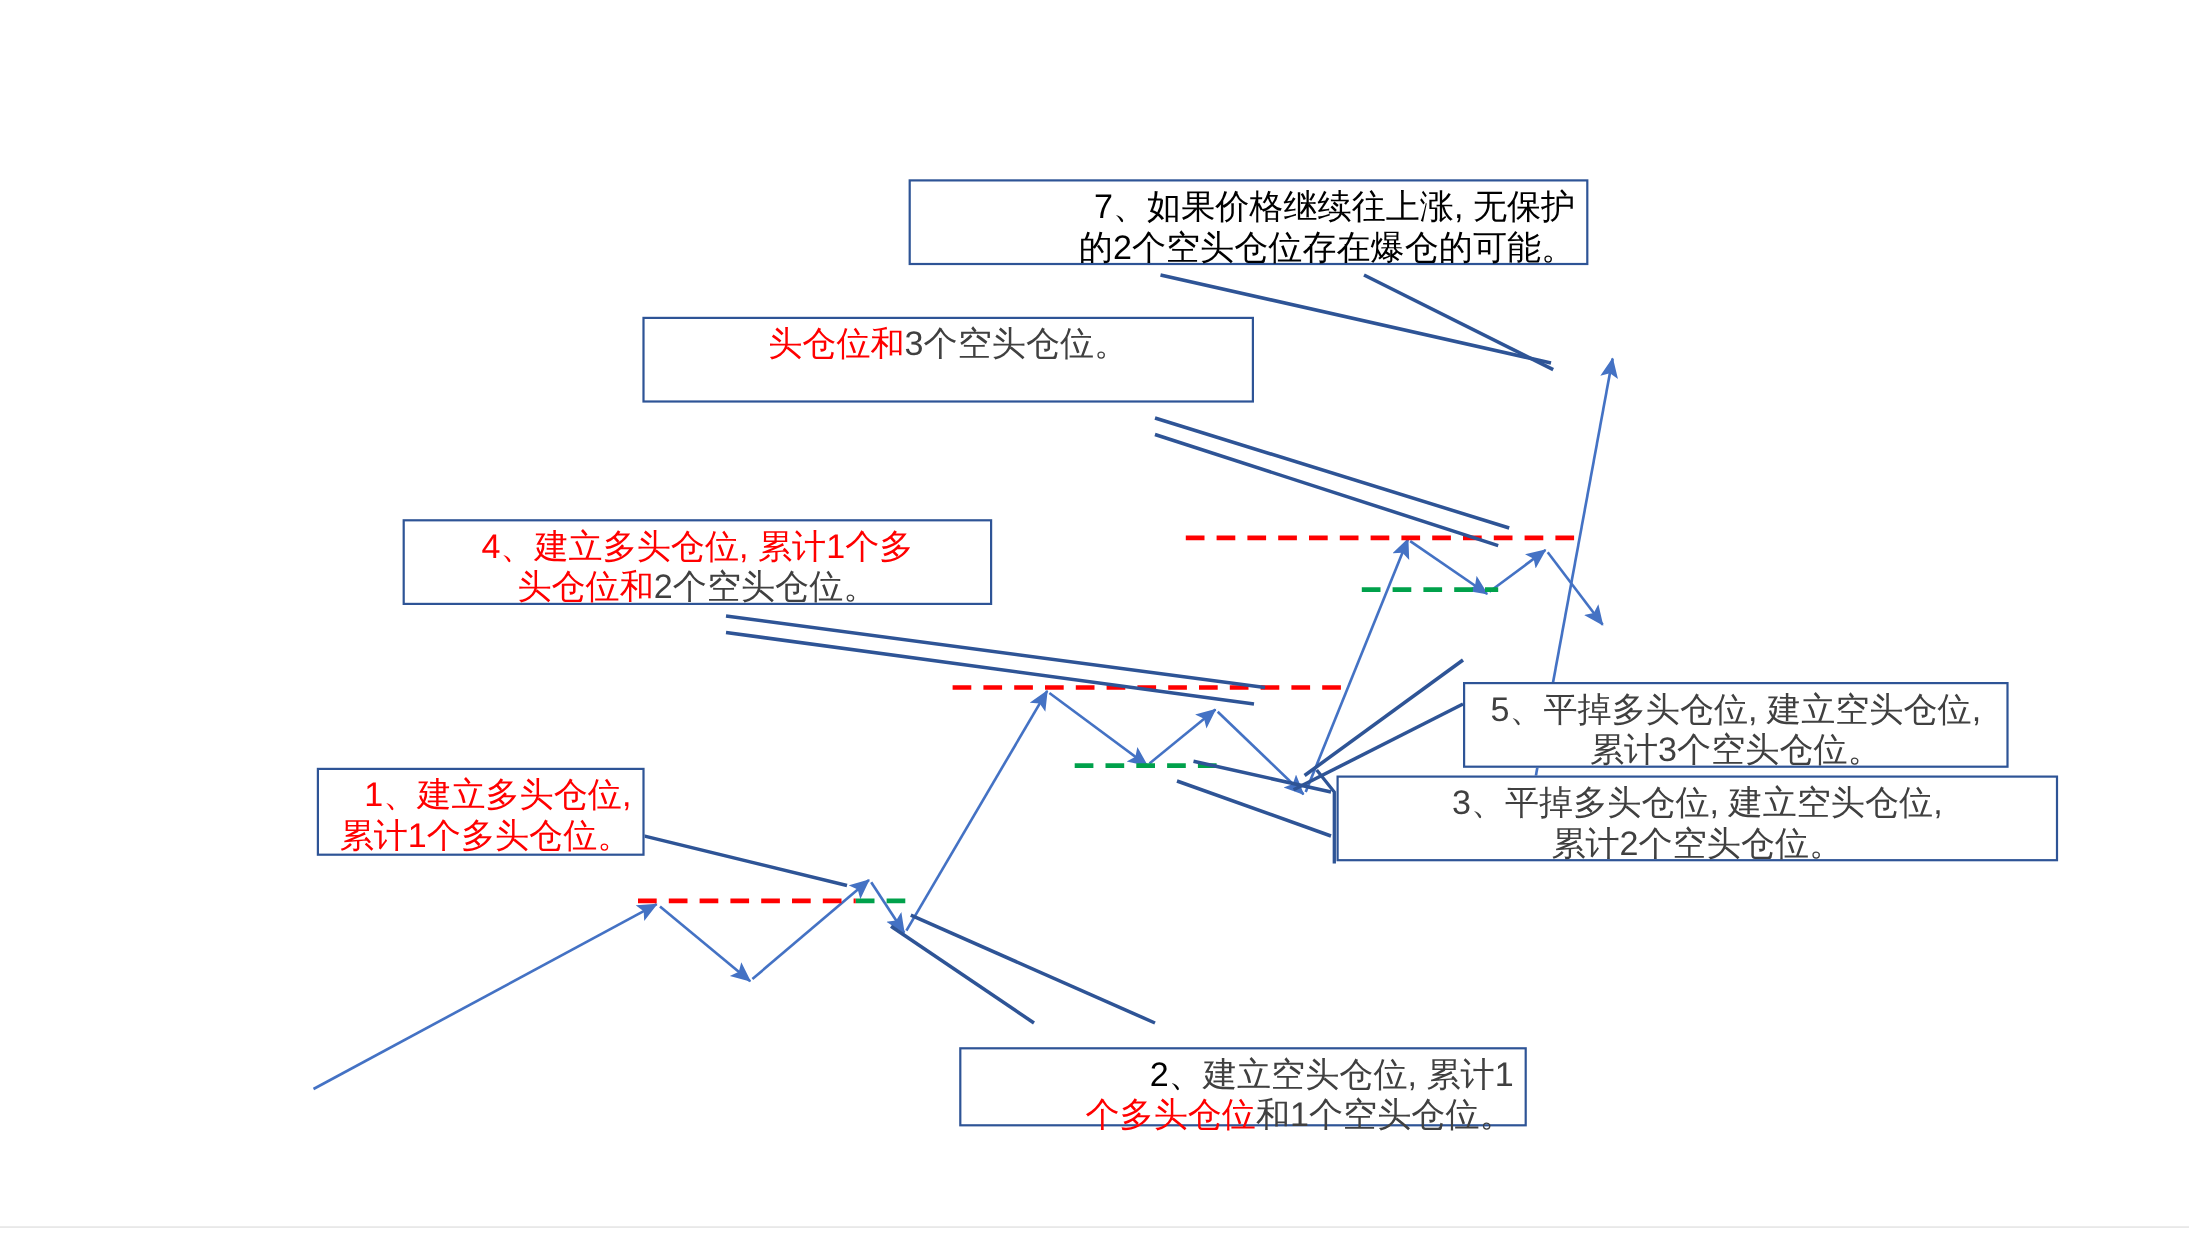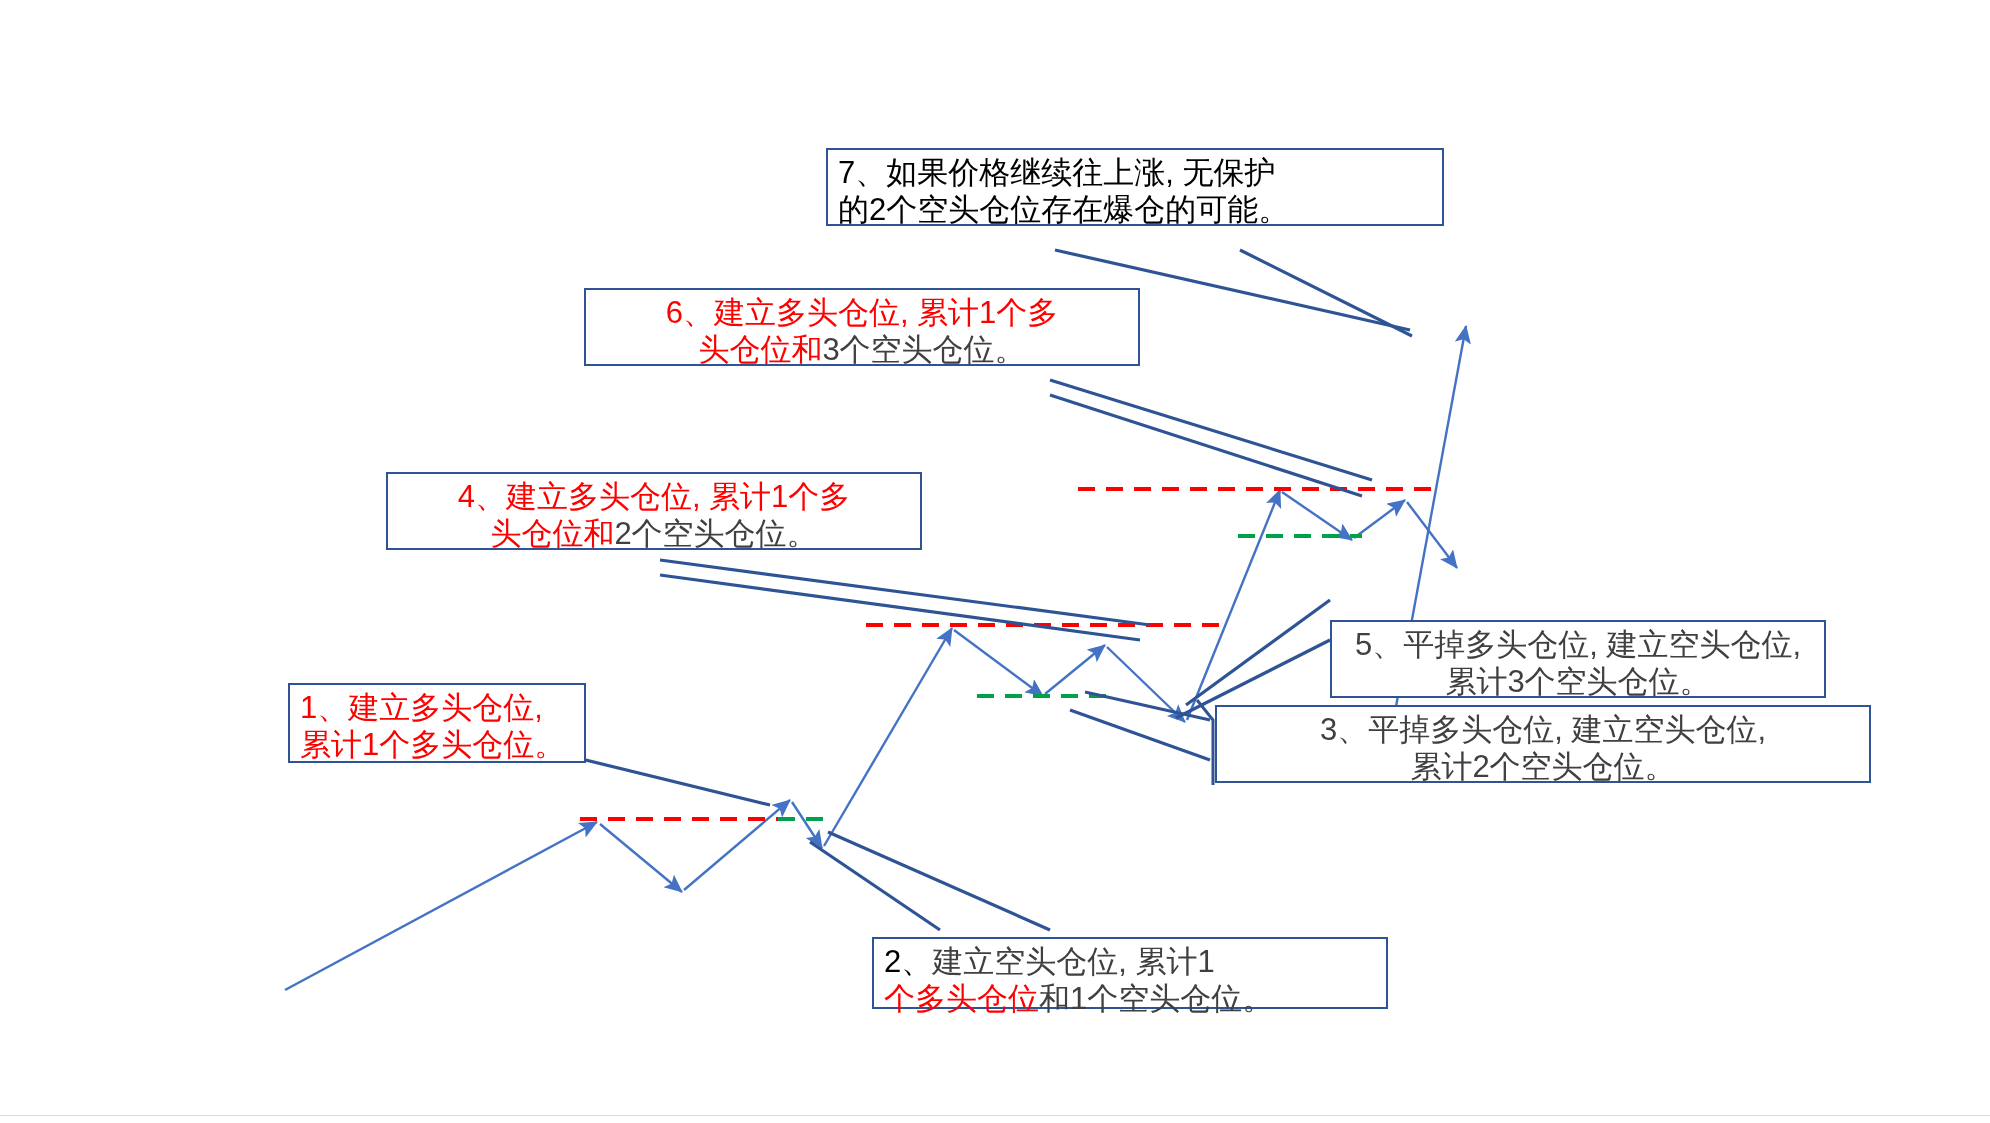--- a/index.html
+++ b/index.html
@@ -29,21 +29,21 @@
     line-height: 1.18;
     color: #000000;
     padding: 5px 10px 7px 10px;
     white-space: nowrap;
   }
   .red  { color: #ff0000; }
   .green{ color: #404040; }
   .black{ color: #000000; }
   .ln   { display: block; }
   .c-center { text-align: center; }
-  .c-left   { text-align: left; }
+  .c-left   { text-align: right; margin-top: 15px; }
   .bottom-rule {
     position: absolute;
     left: 0;
     top: 1115px;
     width: 1990px;
     height: 1px;
     background: #d9d9d9;
   }
 </style>
 </head>
@@ -113,32 +113,31 @@
 <div class="callout c-left" style="left:872px; top:937px; width:516px; height:72px;">
   <span class="ln"><span class="black">2、</span><span class="green">建立空头仓位,  累计1</span></span>
   <span class="ln"><span class="red">个多头仓位</span><span class="green">和1个空头仓位。</span></span>
 </div>
 
 <div class="callout c-center" style="left:1215px; top:705px; width:656px; height:78px;text-align:center;">
   <span class="ln"><span class="green">3、平掉多头仓位,  建立空头仓位,</span></span>
   <span class="ln"><span class="green">累计2个空头仓位。</span></span>
 </div>
 
-<div class="callout c-center" style="left:366px; top:472px; width:536px; height:78px;margin-left:20px;">
+<div class="callout c-center" style="left:366px; top:472px; width:536px; height:78px;">
   <span class="ln"><span class="red">4、建立多头仓位,  累计1个多</span></span>
   <span class="ln"><span class="red">头仓位和</span><span class="green">2个空头仓位。</span></span>
 </div>
 
 <div class="callout c-center" style="left:1330px; top:620px; width:496px; height:78px;">
   <span class="ln"><span class="green">5、平掉多头仓位,  建立空头仓位,</span></span>
   <span class="ln"><span class="green">累计3个空头仓位。</span></span>
 </div>
 
 <div class="callout c-center" style="left:584px; top:288px; width:556px; height:78px;">
-  <span class="ln"><span class="red">6、建立多头仓位,  累计1个多</span></span>
   <span class="ln"><span class="red">头仓位和</span><span class="green">3个空头仓位。</span></span>
 </div>
 
 <div class="callout c-left" style="left:826px; top:148px; width:618px; height:78px;">
   <span class="ln"><span class="black">7、如果价格继续往上涨,  无保护</span></span>
   <span class="ln"><span class="black">的2个空头仓位存在爆仓的可能。</span></span>
 </div>
 
 <div class="bottom-rule"></div>
 

